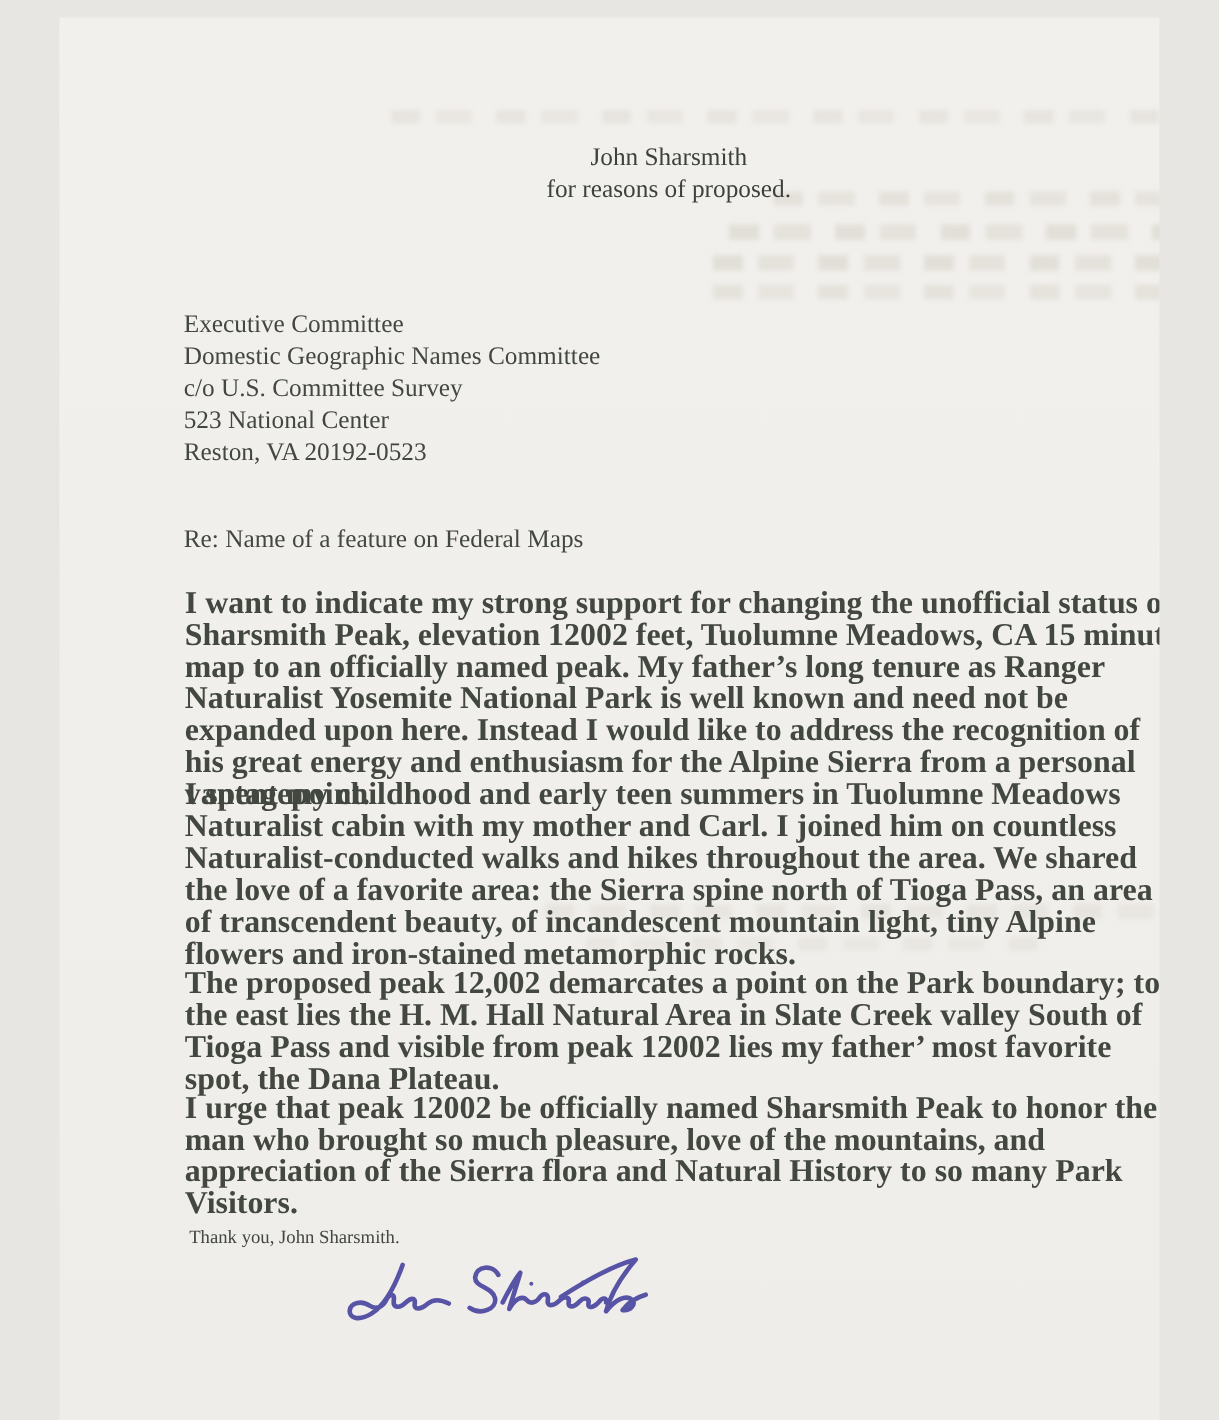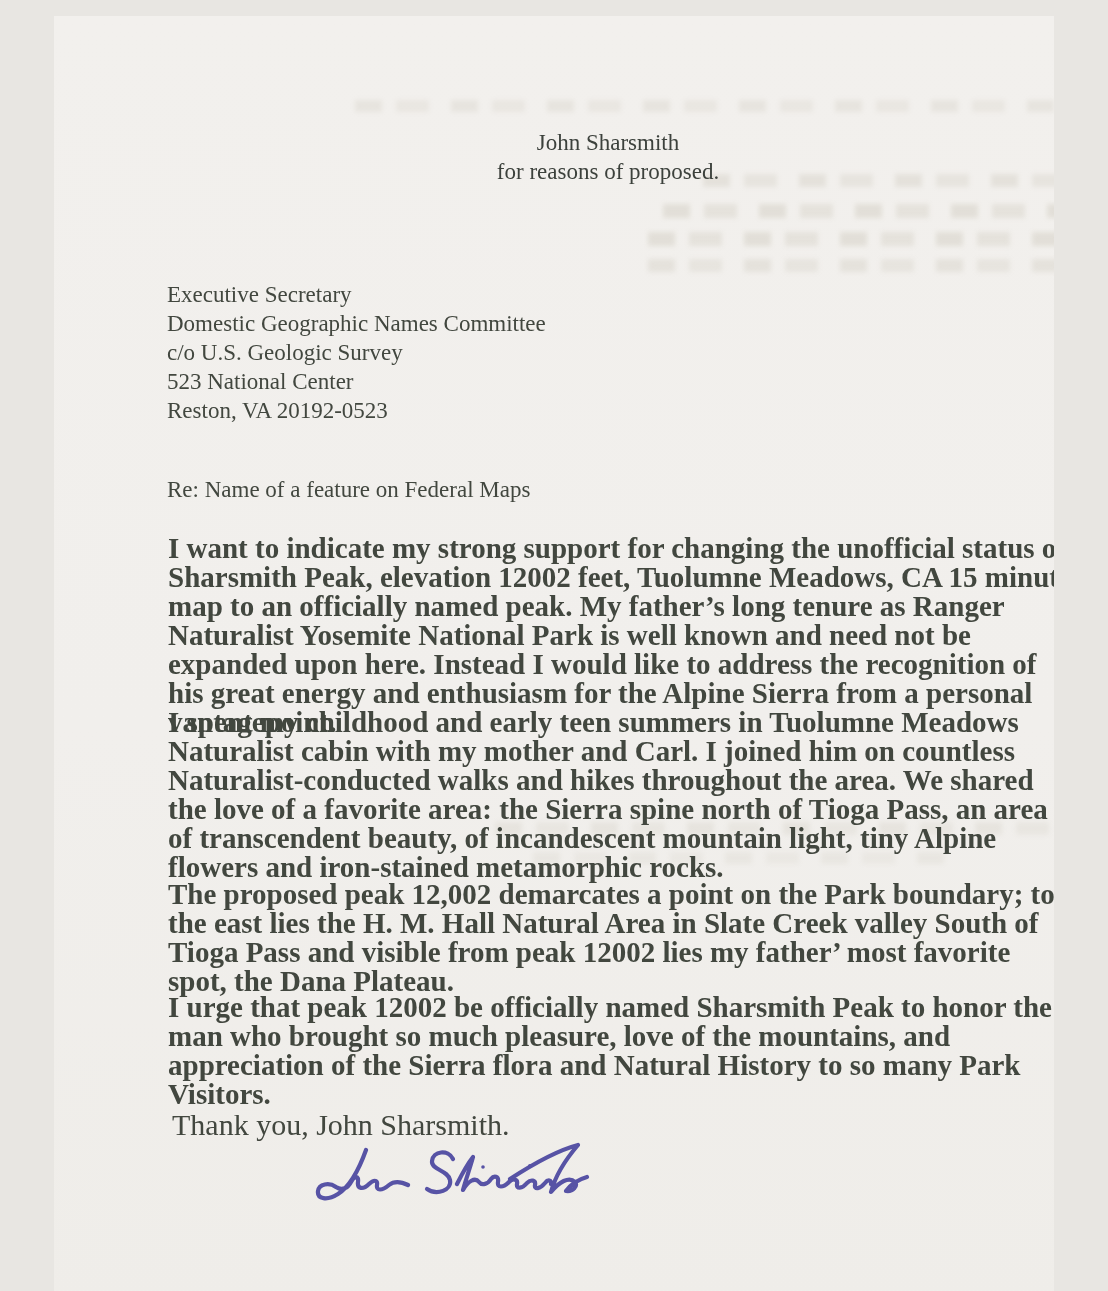--- a/index.html
+++ b/index.html
@@ -77,21 +77,21 @@
     line-height: 29px;
     font-weight: bold;
   }
   .p1 { top: 518px; }
   .p2 { top: 692px; }
   .p3 { top: 864px; }
   .p4 { top: 977px; }
   .closing {
     position: absolute;
     left: 118px; top: 1094px;
-    font-size: 30px;
+    font-size: 17px;
     line-height: 29px;
   }
   .signature {
     position: absolute;
     left: 220px; top: 1122px;
     width: 320px; height: 80px;
   }
 </style>
 </head>
 <body>
@@ -106,23 +106,23 @@
   <div class="bleed bleed-m1"></div>
   <div class="bleed bleed-m2"></div>
   <div class="smudge"></div>
 
   <header class="sender">
     <div>John Sharsmith</div>
     <div>for reasons of proposed.</div>
   </header>
 
   <section class="recipient">
-    <div>Executive Secretary</div>
+    <div>Executive Committee</div>
     <div>Domestic Geographic Names Committee</div>
-    <div>c/o U.S. Geologic Survey</div>
+    <div>c/o U.S. Committee Survey</div>
     <div>523 National Center</div>
     <div>Reston, VA 20192-0523</div>
   </section>
 
   <div class="subject">Re: Name of a feature on Federal Maps</div>
 
   <p class="para p1">I want to indicate my strong support for changing the unofficial status of Sharsmith Peak, elevation 12002 feet, Tuolumne Meadows, CA 15 minute map to an officially named peak. My father’s long tenure as Ranger Naturalist Yosemite National Park is well known and need not be expanded upon here. Instead I would like to address the recognition of his great energy and enthusiasm for the Alpine Sierra from a personal vantagepoint.</p>
   <p class="para p2">I spent my childhood and early teen summers in Tuolumne Meadows Naturalist cabin with my mother and Carl. I joined him on countless Naturalist-conducted walks and hikes throughout the area. We shared the love of a favorite area: the Sierra spine north of Tioga Pass, an area of transcendent beauty, of incandescent mountain light, tiny Alpine flowers and iron-stained metamorphic rocks.</p>
   <p class="para p3">The proposed peak 12,002 demarcates a point on the Park boundary; to the east lies the H. M. Hall Natural Area in Slate Creek valley South of Tioga Pass and visible from peak 12002 lies my father’ most favorite spot, the Dana Plateau.</p>
   <p class="para p4">I urge that peak 12002 be officially named Sharsmith Peak to honor the man who brought so much pleasure, love of the mountains, and appreciation of the Sierra flora and Natural History to so many Park Visitors.</p>

